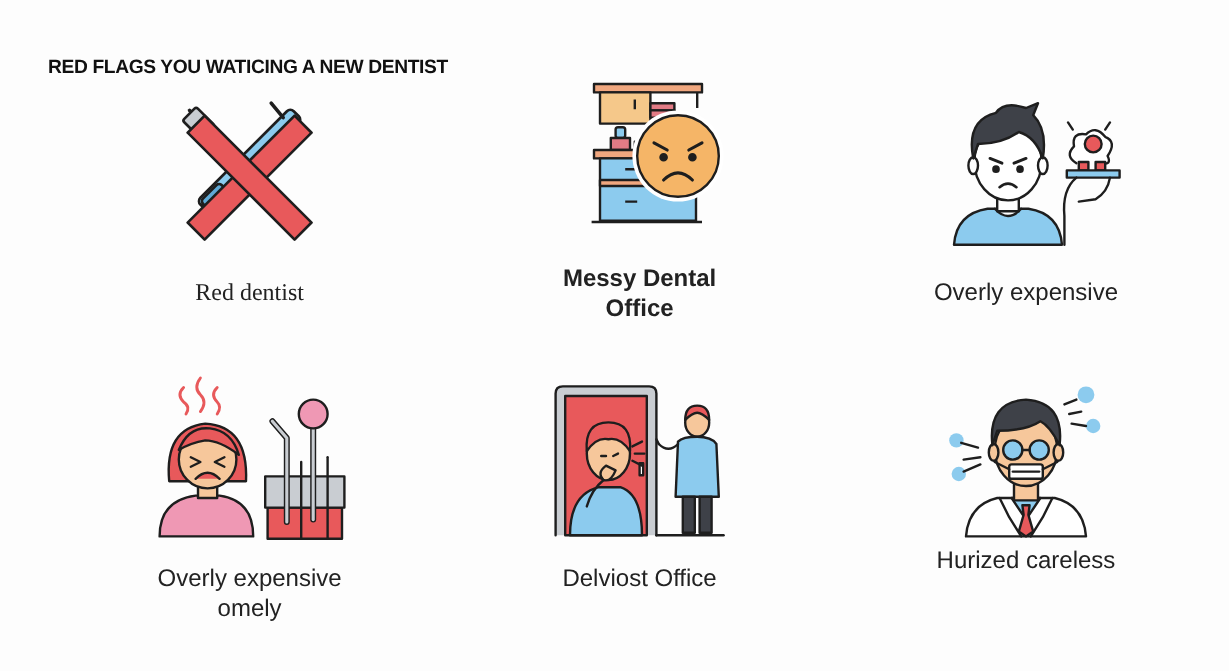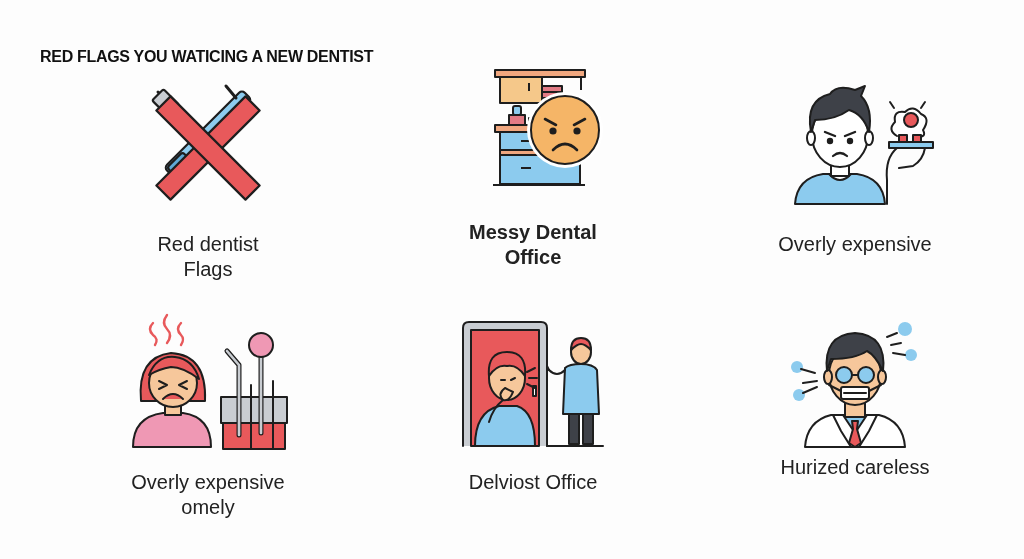--- a/index.html
+++ b/index.html
@@ -15,21 +15,21 @@
   .card .icon { position: absolute; left: 50%; transform: translateX(-50%); }
   .card .label { position: absolute; left: 0; width: 100%; font-size: 20px; line-height: 25px; color: #222; }
   .label span { display: block; }
   svg { display: block; }
 </style>
 </head>
 <body>
 
 <div class="title">RED FLAGS YOU WATICING A NEW DENTIST</div>
 
-<div class="card" style="left:88px; top:80px; height:200px;">
+<div class="card" style="left:88px; top:80px; height:200px;font-family:Liberation Serif, serif;">
   <div class="icon" style="top:0;">
     <svg width="140" height="125" viewBox="0 0 140 125">
       <g stroke="#1e1e1e" stroke-width="2.2" stroke-linejoin="round" stroke-linecap="round">
 
         <line x1="20" y1="12" x2="38" y2="30" stroke-width="3"></line>
         <g transform="rotate(45 70 65)">
           <rect x="55" y="2" width="14" height="110" rx="4" fill="#8ccbee"></rect>
           <rect x="57" y="88" width="10" height="22" rx="3" fill="#5fa9d6"></rect>
         </g>
 
@@ -42,21 +42,20 @@
           <rect x="60" y="5" width="20" height="126" fill="#e8595b"></rect>
         </g>
         <g transform="rotate(-45 70 68)">
           <rect x="60" y="5" width="20" height="126" fill="#e8595b"></rect>
         </g>
       </g>
     </svg>
   </div>
   <div class="label" style="top:152px;">
     <span>Red dentist</span>
-    <span>Flags</span>
   </div>
 </div>
 
 <div class="card" style="left:413px; top:68px; height:200px;font-weight:bold;">
   <div class="icon" style="top:0;">
     <svg width="160" height="125" viewBox="0 0 160 125">
       <g stroke="#1e1e1e" stroke-width="2" stroke-linejoin="round">
 
         <rect x="42" y="2" width="90" height="7" fill="#f0a77f"></rect>
         <rect x="47" y="9" width="42" height="26" fill="#f5c88a"></rect>

